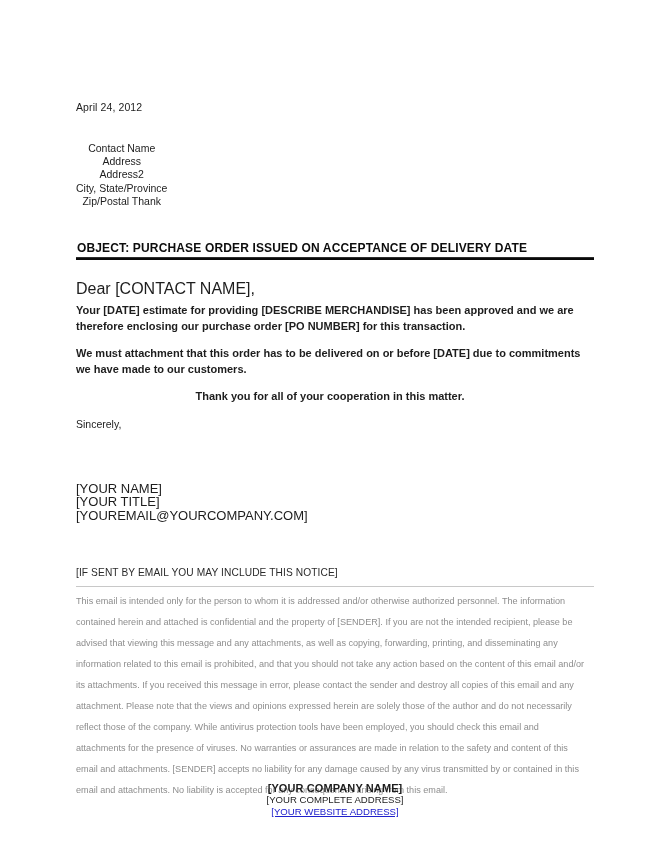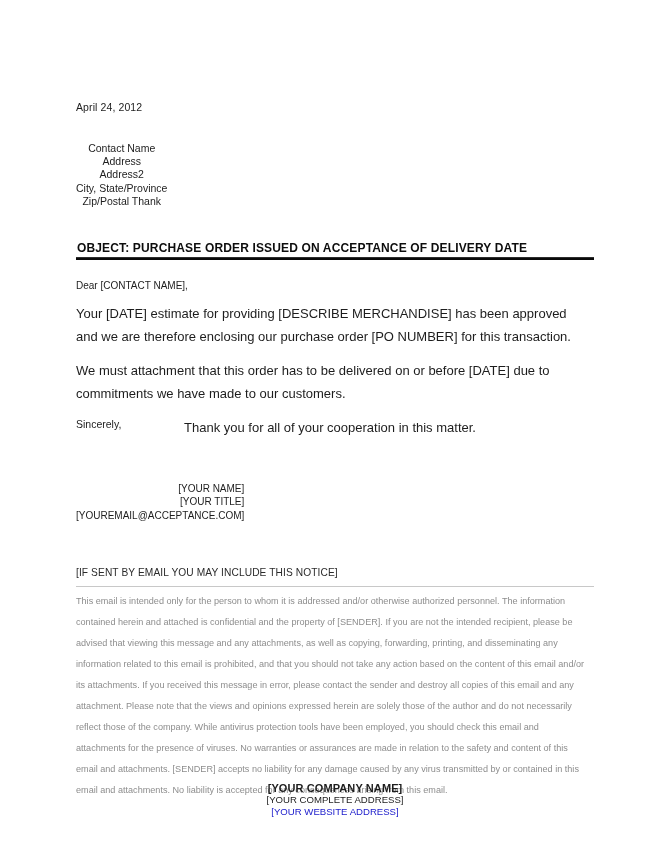--- a/index.html
+++ b/index.html
@@ -66,55 +66,55 @@
     height: 3px;
     background: #0a0a0a;
     border-top: 1px solid #2e2e2e;
     box-sizing: border-box;
   }
 
   .salutation {
     position: absolute;
     top: 280px;
     left: 0;
-    font-size: 10px;
+    font-size: 16px;
     color: #1d1d1d;
   }
 
   .body-paras {
     position: absolute;
     top: 302px;
     left: 0;
     width: 508px;
   }
   .body-paras p {
     margin: 0 0 11px 0;
+    font-size: 11px;
+    line-height: 16px;
+    color: #1d1d1d;
+    text-align: left;
+    font-weight: bold;
+  }
+  .body-paras p:last-child { margin-bottom: 0; text-align: center; }
+
+  .closing {
+    position: absolute;
+    top: 418px;
+    left: 0;
+    font-size: 10.5px;
+    color: #1d1d1d;
+  }
+
+  .signature {
+    position: absolute;
+    top: 482px;
+    left: 0;
     font-size: 13px;
-    line-height: 23px;
-    color: #1d1d1d;
-    text-align: left;
-  }
-  .body-paras p:last-child { margin-bottom: 0; text-align: center; }
-
-  .closing {
-    position: absolute;
-    top: 418px;
-    left: 0;
-    font-size: 10.5px;
-    color: #1d1d1d;
-  }
-
-  .signature {
-    position: absolute;
-    top: 482px;
-    left: 0;
-    font-size: 10px;
     line-height: 13.4px;
     color: #1d1d1d;
-    text-align: right;
   }
   .signature div { white-space: pre; }
 
   .notice-heading {
     position: absolute;
     top: 567px;
     left: 0;
     font-size: 10.2px;
     color: #2b2b2b;
     letter-spacing: 0.1px;
@@ -150,20 +150,21 @@
     line-height: 12.1px;
     color: #1d1d1d;
   }
   .footer .company {
     font-weight: bold;
     font-size: 11px;
     letter-spacing: 0.1px;
   }
   .footer .weblink {
     color: #2020cc;
+    text-decoration: underline;
     cursor: pointer;
   }
 </style>
 </head>
 <body>
 
 <div class="page">
   <div class="content">
 
     <div class="date-line">April 24, 2012</div>
@@ -185,21 +186,21 @@
       <p>Your [DATE] estimate for providing [DESCRIBE MERCHANDISE] has been approved and we are therefore enclosing our purchase order [PO NUMBER] for this transaction.</p>
       <p>We must attachment that this order has to be delivered on or before [DATE] due to commitments we have made to our customers.</p>
       <p>Thank you for all of your cooperation in this matter.</p>
     </div>
 
     <div class="closing">Sincerely,</div>
 
     <div class="signature">
       <div>[YOUR NAME]</div>
       <div>[YOUR TITLE]</div>
-      <div>[YOUREMAIL@ACCEPTANCE.COM]</div>
+      <div>[YOUREMAIL@YOURCOMPANY.COM]</div>
     </div>
 
     <div class="notice-heading">[IF SENT BY EMAIL YOU MAY INCLUDE THIS NOTICE]</div>
     <div class="rule-thin"></div>
     <div class="disclaimer">This email is intended only for the person to whom it is addressed and/or otherwise authorized personnel. The information contained herein and attached is confidential and the property of [SENDER]. If you are not the intended recipient, please be advised that viewing this message and any attachments, as well as copying, forwarding, printing, and disseminating any information related to this email is prohibited, and that you should not take any action based on the content of this email and/or its attachments. If you received this message in error, please contact the sender and destroy all copies of this email and any attachment. Please note that the views and opinions expressed herein are solely those of the author and do not necessarily reflect those of the company. While antivirus protection tools have been employed, you should check this email and attachments for the presence of viruses. No warranties or assurances are made in relation to the safety and content of this email and attachments. [SENDER] accepts no liability for any damage caused by any virus transmitted by or contained in this email and attachments. No liability is accepted for any consequences arising from this email.</div>
 
     <div class="footer">
       <div class="company">[YOUR COMPANY NAME]</div>
       <div>[YOUR COMPLETE ADDRESS]</div>
       <div><span class="weblink">[YOUR WEBSITE ADDRESS]</span></div>

